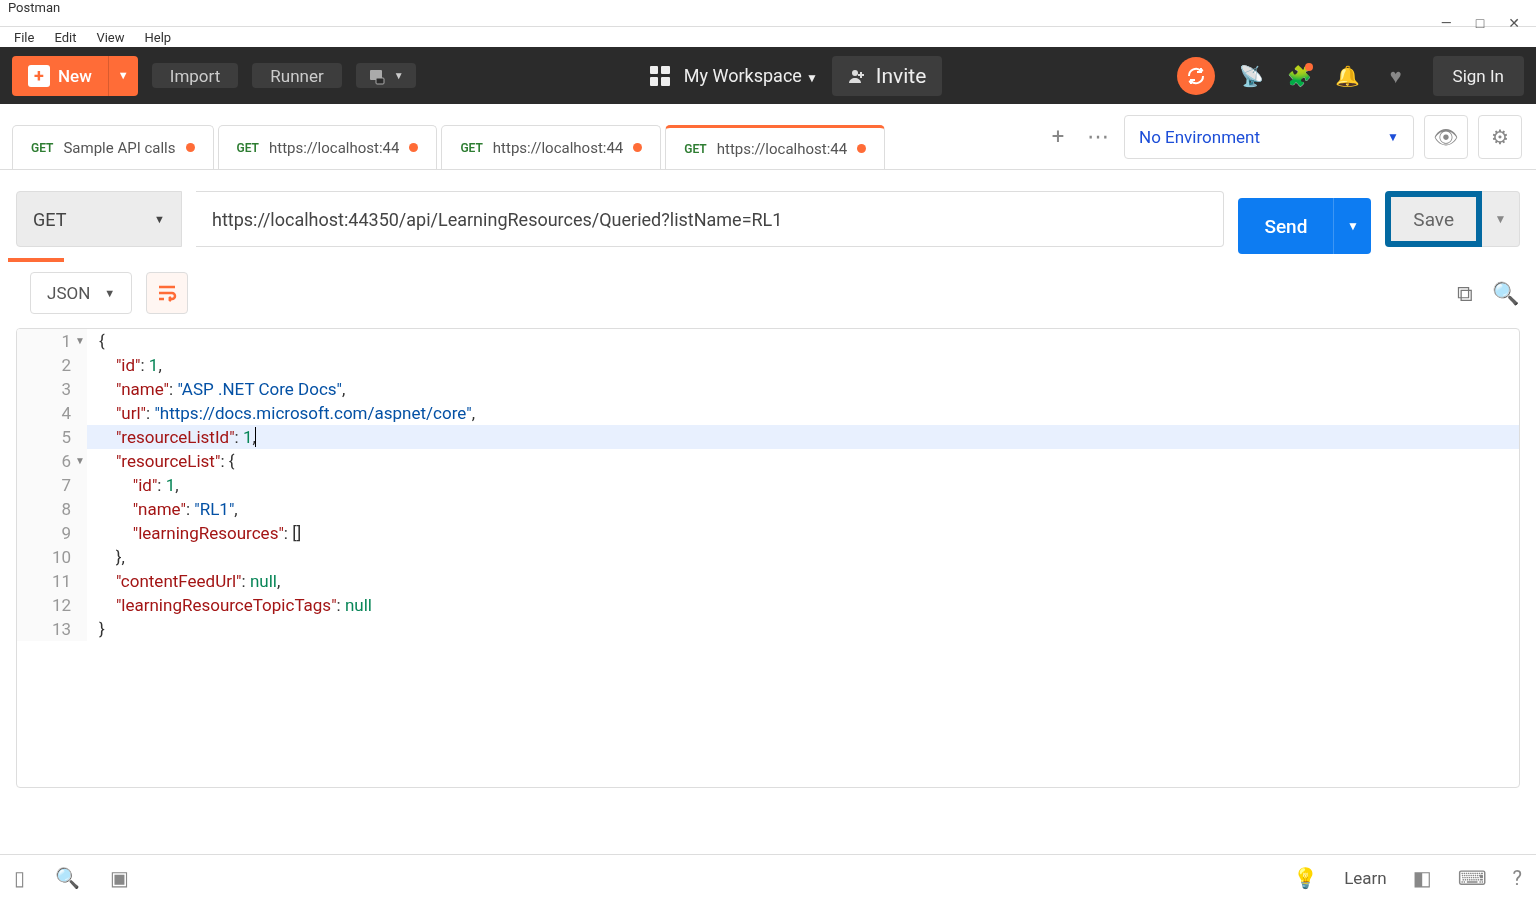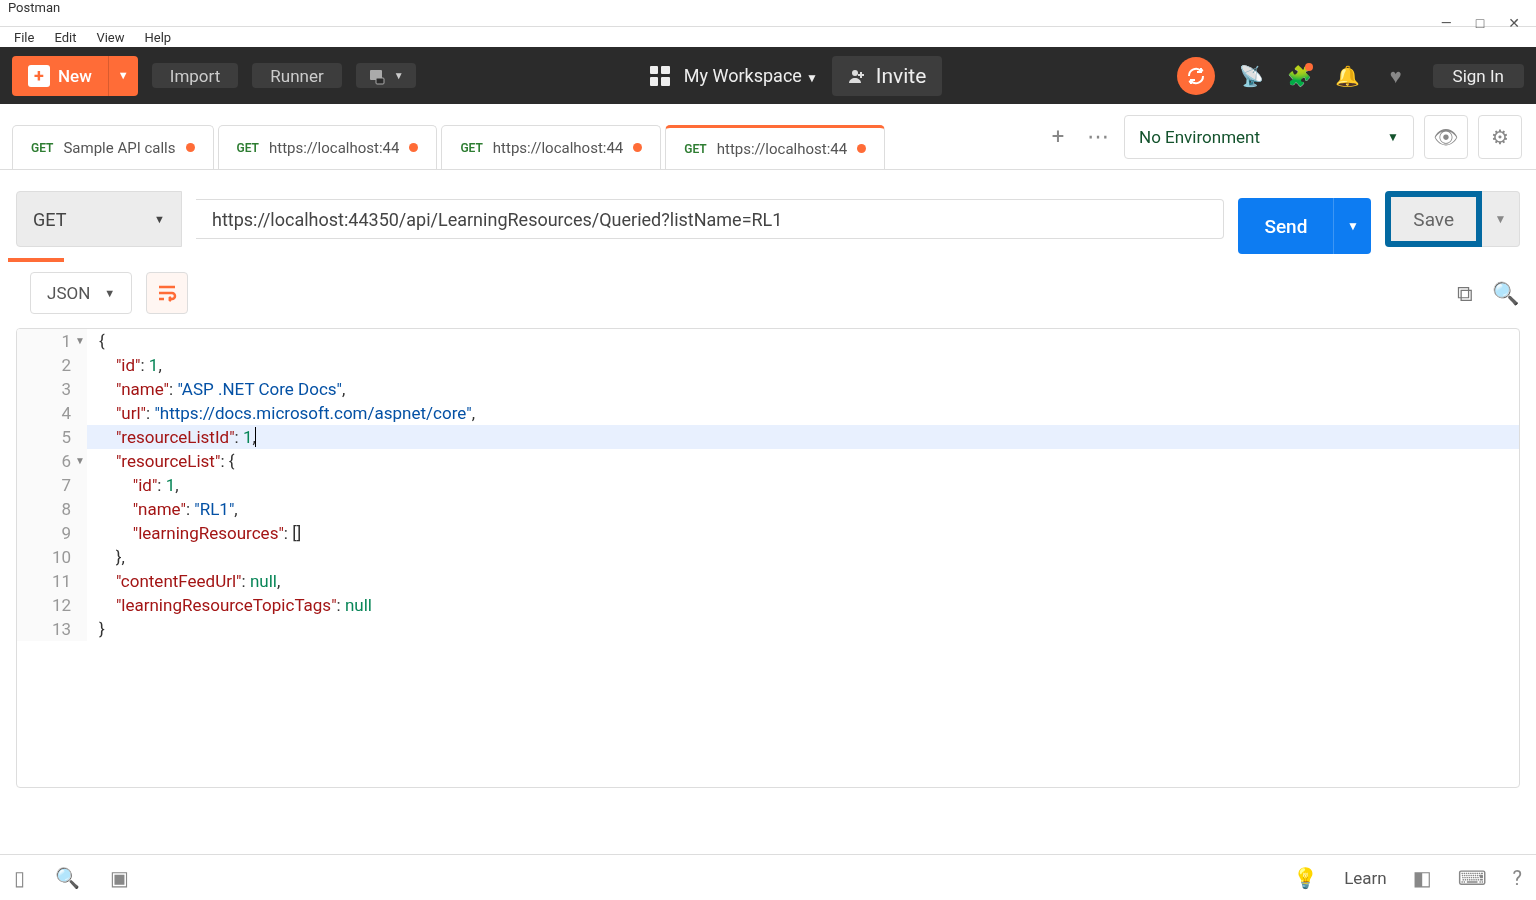--- a/index.html
+++ b/index.html
@@ -26,39 +26,39 @@
 .btn-dark.icon-only { padding:0 12px;gap:6px; }
 .ws-center { margin-left:auto;display:flex;align-items:center;gap:14px;color:#eee;font-size:18px; }
 .ws-grid { width:20px;height:20px;display:grid;grid-template-columns:1fr 1fr;grid-template-rows:1fr 1fr;gap:3px; }
 .ws-grid i { background:#eee;border-radius:1px; }
 .ws-caret { font-size:12px;margin-left:4px; }
 .btn-invite { background:#3d3d3d;color:#eee;height:40px;padding:0 16px;display:flex;align-items:center;gap:10px;border-radius:4px;font-size:21px; }
 .tb-right { margin-left:auto;display:flex;align-items:center;gap:26px;color:#999; }
 .sync { width:38px;height:38px;border-radius:50%;background:#ff6c37;display:flex;align-items:center;justify-content:center;color:#fff;font-size:18px; }
 .ic { width:22px;height:22px;display:flex;align-items:center;justify-content:center;font-size:20px;color:#888;position:relative; }
 .ic.dot::after{content:"";position:absolute;top:-2px;right:-2px;width:8px;height:8px;border-radius:50%;background:#ff6c37;}
-.signin { background:#3d3d3d;color:#eee;height:24px;padding:12px 20px;display:flex;align-items:center;border-radius:4px;font-size:17px; }
+.signin { background:#3d3d3d;color:#eee;height:40px;padding:12px 20px;display:flex;align-items:center;border-radius:4px;font-size:17px; }
 
 
 .tabrow { height:66px;background:#fff;border-bottom:1px solid #ddd;display:flex;align-items:stretch;padding-left:12px; }
 .tabs { display:flex;align-items:flex-end;flex:1;overflow:hidden; }
 .tab { display:flex;align-items:center;gap:10px;padding:0 18px;height:44px;border:1px solid #ddd;border-bottom:none;border-top-left-radius:5px;border-top-right-radius:5px;margin-right:4px;background:#fff;font-size:15px;white-space:nowrap;min-width:0; }
 .tab.active { border-top:3px solid #ff6c37;padding-top:0; }
 .tab .m { color:#2e7d32;font-weight:600;font-size:12px; }
 .tab .lbl { color:#555;overflow:hidden;text-overflow:ellipsis;max-width:150px; }
 .tab .dirty { width:9px;height:9px;border-radius:50%;background:#ff6c37;flex-shrink:0; }
 .tab-add,.tab-more{width:40px;display:flex;align-items:center;justify-content:center;color:#888;font-size:22px;}
 .env-area { display:flex;align-items:center;gap:10px;padding:10px 14px 10px 6px; }
-.env-sel { width:290px;height:44px;border:1px solid #ddd;border-radius:4px;display:flex;align-items:center;justify-content:space-between;padding:0 14px;color:#14532d;font-size:17px;background:#fff; }
+.env-sel { width:290px;height:44px;border:1px solid #ddd;border-radius:4px;display:flex;align-items:center;justify-content:space-between;padding:0 14px;color:#1d4ed8;font-size:17px;background:#fff; }
 .env-btn { width:44px;height:44px;border:1px solid #ddd;border-radius:4px;display:flex;align-items:center;justify-content:center;color:#888;font-size:20px;background:#fff; }
 
 
 .reqrow { padding:14px 16px 4px;display:flex;gap:14px;align-items:center; }
 .method-sel { width:166px;height:56px;background:#ececec;border:1px solid #ddd;border-radius:4px 0 0 4px;display:flex;align-items:center;justify-content:space-between;padding:0 16px;font-size:18px;color:#444; }
-.url-in { flex:1;height:40px;border:1px solid #ddd;border-left:none;border-radius:0 4px 4px 0;padding:0 16px;font-size:18px;color:#444;background:#fff;display:flex;align-items:center; }
+.url-in { flex:1;height:56px;border:1px solid #ddd;border-left:none;border-radius:0 4px 4px 0;padding:0 16px;font-size:18px;color:#444;background:#fff;display:flex;align-items:center; }
 .send-wrap{display:flex;margin-top:14px;}
 .send { height:56px;background:#0d7cf2;color:#fff;padding:0 26px;display:flex;align-items:center;font-size:19px;font-weight:500;border-radius:4px 0 0 4px; }
 .send-caret{width:38px;height:56px;background:#0d7cf2;color:#fff;display:flex;align-items:center;justify-content:center;border-radius:0 4px 4px 0;border-left:1px solid rgba(255,255,255,.2);font-size:12px;}
 .save-wrap{display:flex;}
 .save { height:56px;background:#ececec;border:6px solid #0369a1;color:#666;padding:0 22px;display:flex;align-items:center;font-size:19px;border-radius:4px 0 0 4px; }
 .save-caret{width:38px;height:56px;background:#ececec;border:1px solid #ddd;border-left:none;color:#888;display:flex;align-items:center;justify-content:center;border-radius:0 4px 4px 0;font-size:12px;}
 
 
 .accent { height:4px;width:56px;background:#ff6c37;margin-left:8px; }
 

